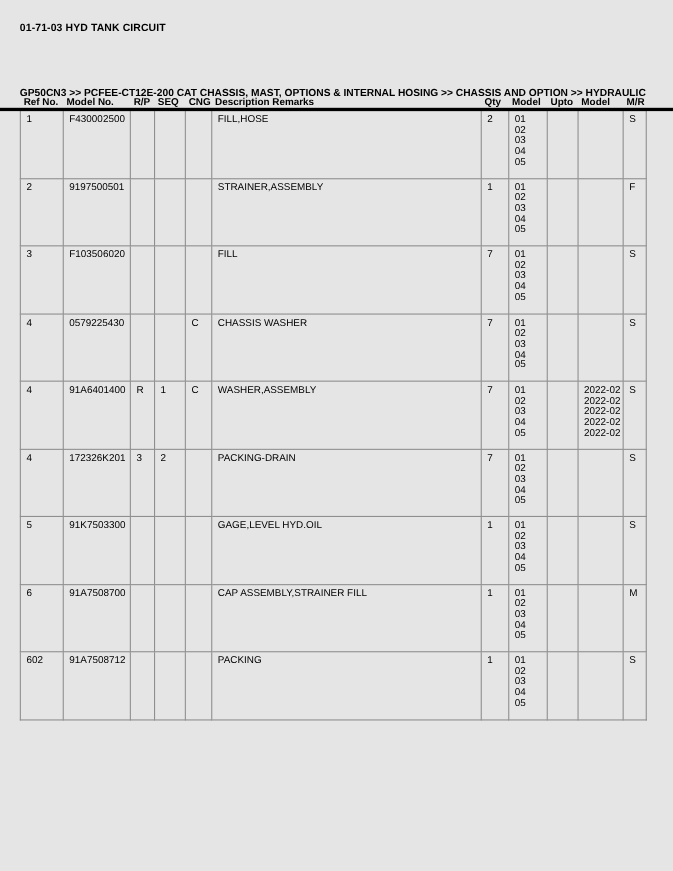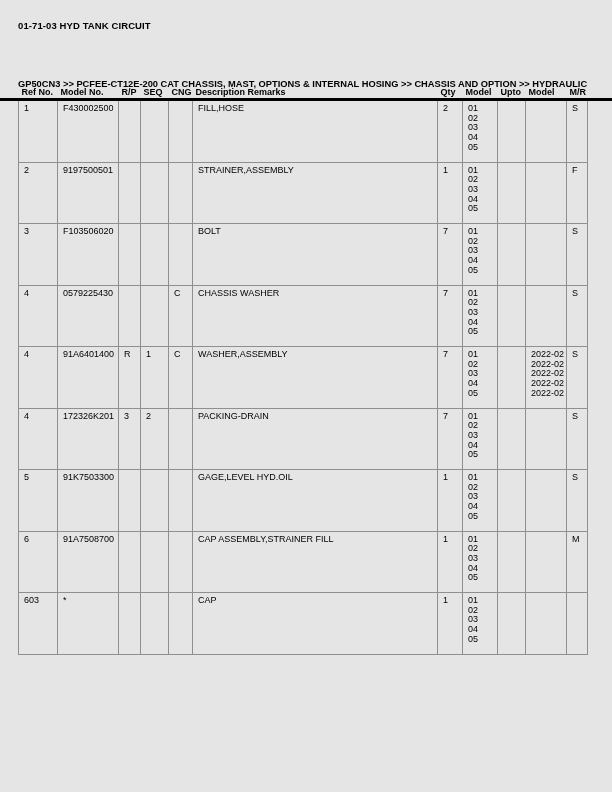--- a/index.html
+++ b/index.html
@@ -117,21 +117,21 @@
       <td></td>
       <td></td>
       <td>F</td>
     </tr>
         <tr>
       <td>3</td>
       <td>F103506020</td>
       <td></td>
       <td></td>
       <td></td>
-      <td>BOLT</td>
+      <td>FILL</td>
       <td>7</td>
       <td>01
 02
 03
 04
 05</td>
       <td></td>
       <td></td>
       <td>S</td>
     </tr>
@@ -218,32 +218,32 @@
       <td>01
 02
 03
 04
 05</td>
       <td></td>
       <td></td>
       <td>M</td>
     </tr>
         <tr>
-      <td>603</td>
-      <td>*</td>
-      <td></td>
-      <td></td>
-      <td></td>
-      <td>CAP</td>
-      <td>1</td>
-      <td>01
-02
-03
-04
-05</td>
-      <td></td>
-      <td></td>
-      <td></td>
+      <td>602</td>
+      <td>91A7508712</td>
+      <td></td>
+      <td></td>
+      <td></td>
+      <td>PACKING</td>
+      <td>1</td>
+      <td>01
+02
+03
+04
+05</td>
+      <td></td>
+      <td></td>
+      <td>S</td>
     </tr>
       </tbody>
   </table>
 
 </div>
 
 </body></html>

